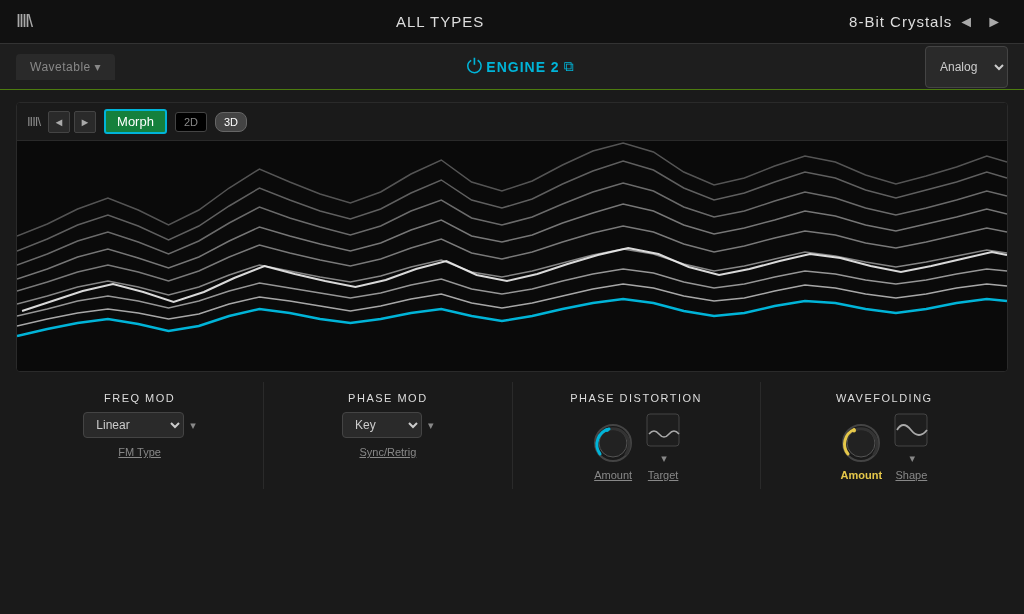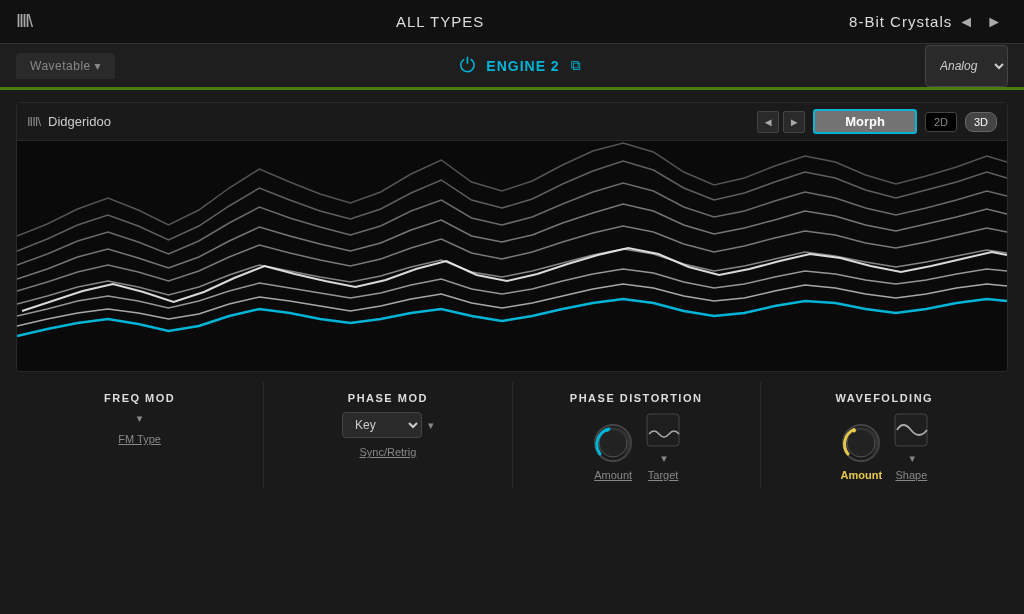--- a/index.html
+++ b/index.html
@@ -51,22 +51,22 @@
       padding: 4px 6px;
     }
 
     
     .engine-bar {
       display: flex;
       align-items: center;
       background: #1e1e1e;
       height: 46px;
       padding: 0 16px;
-      border-bottom: 3px solid #4d7c0f;
-      gap: 11px;
+      border-bottom: 1px solid #4d7c0f;
+      gap: 4px;
     }
     .engine-tab-inactive {
       background: #2a2a2a;
       border: none;
       color: #888;
       font-size: 12px;
       padding: 6px 14px;
       border-radius: 4px 4px 0 0;
       cursor: pointer;
       letter-spacing: 0.5px;
@@ -94,21 +94,20 @@
     }
     .engine-type-select {
       background: #2a2a2a;
       border: 1px solid #444;
       color: #ccc;
       font-size: 12px;
       padding: 12px 10px;
       border-radius: 4px;
       cursor: pointer;
       margin-left: auto;
-      font-style: italic;
     }
 
     
     .main-content {
       display: flex;
       flex-direction: column;
       padding: 12px 16px;
       gap: 10px;
     }
 
@@ -148,28 +147,28 @@
       width: 22px;
       height: 22px;
       font-size: 11px;
       cursor: pointer;
       border-radius: 2px;
       display: flex;
       align-items: center;
       justify-content: center;
     }
     .morph-btn {
-      background: #737373;
+      background: #15803d;
       border: 2px solid #00b4d8;
       color: #fff;
       font-size: 13px;
-      padding: 3px 30px;
+      padding: 3px 11px;
       border-radius: 3px;
       cursor: pointer;
-      font-weight: 700;
+      font-weight: 400;
     }
     .view-2d-btn {
       background: #000000;
       border: 1px solid #444;
       color: #888;
       font-size: 11px;
       padding: 3px 8px;
       border-radius: 3px;
       cursor: pointer;
     }
@@ -210,21 +209,21 @@
       padding: 10px 8px 8px;
       border-right: 1px solid #2a2a2a;
       gap: 8px;
     }
     .control-section:last-child {
       border-right: none;
     }
     .control-section-title {
       color: #ddd;
       font-size: 11px;
-      font-weight: bold;
+      font-weight: normal;
       letter-spacing: 1.5px;
       text-align: center;
     }
     .control-row {
       display: flex;
       align-items: center;
       gap: 6px;
     }
     .control-select {
       background: #2a2a2a;
@@ -296,21 +295,20 @@
     <option>Digital</option>
     <option>Vintage</option>
   </select>
 </div>
 
 <div class="main-content">
 
   <div class="waveform-section">
     <div class="waveform-header">
       <span class="waveform-logo">IIII\</span>
-      <span class="waveform-name">Didgeridoo</span>
       <div class="waveform-nav">
         <button class="waveform-nav-btn">◄</button>
         <button class="waveform-nav-btn">►</button>
       </div>
       <button class="morph-btn">Morph</button>
       <button class="view-2d-btn">2D</button>
       <button class="view-3d-btn">3D</button>
     </div>
 
     <div class="waveform-canvas">
@@ -330,20 +328,25 @@
         <polyline points="5,170 35,160 65,150 95,143 125,151 155,161 185,151 215,137 245,125 275,133 305,140 335,146 365,139 395,128 425,120 455,134 485,140 515,133 545,123 575,114 605,107 635,113 665,126 695,134 725,128 755,120 785,113 815,117 845,125 875,131 905,125 935,118 965,111 980,114" fill="none" stroke="rgba(240,240,240,0.9)" stroke-width="2"></polyline>
       </svg>
     </div>
   </div>
 
   <div class="bottom-controls">
 
     <div class="control-section">
       <span class="control-section-title">FREQ MOD</span>
       <div class="control-row">
+        <select class="control-select">
+          <option>Linear</option>
+          <option>Exponential</option>
+          <option>Sine</option>
+        </select>
         <span style="color:#888;font-size:11px;">▾</span>
       </div>
       <span class="control-label">FM Type</span>
     </div>
 
     <div class="control-section">
       <span class="control-section-title">PHASE MOD</span>
       <div class="control-row">
         <select class="control-select">
           <option>Key</option>

